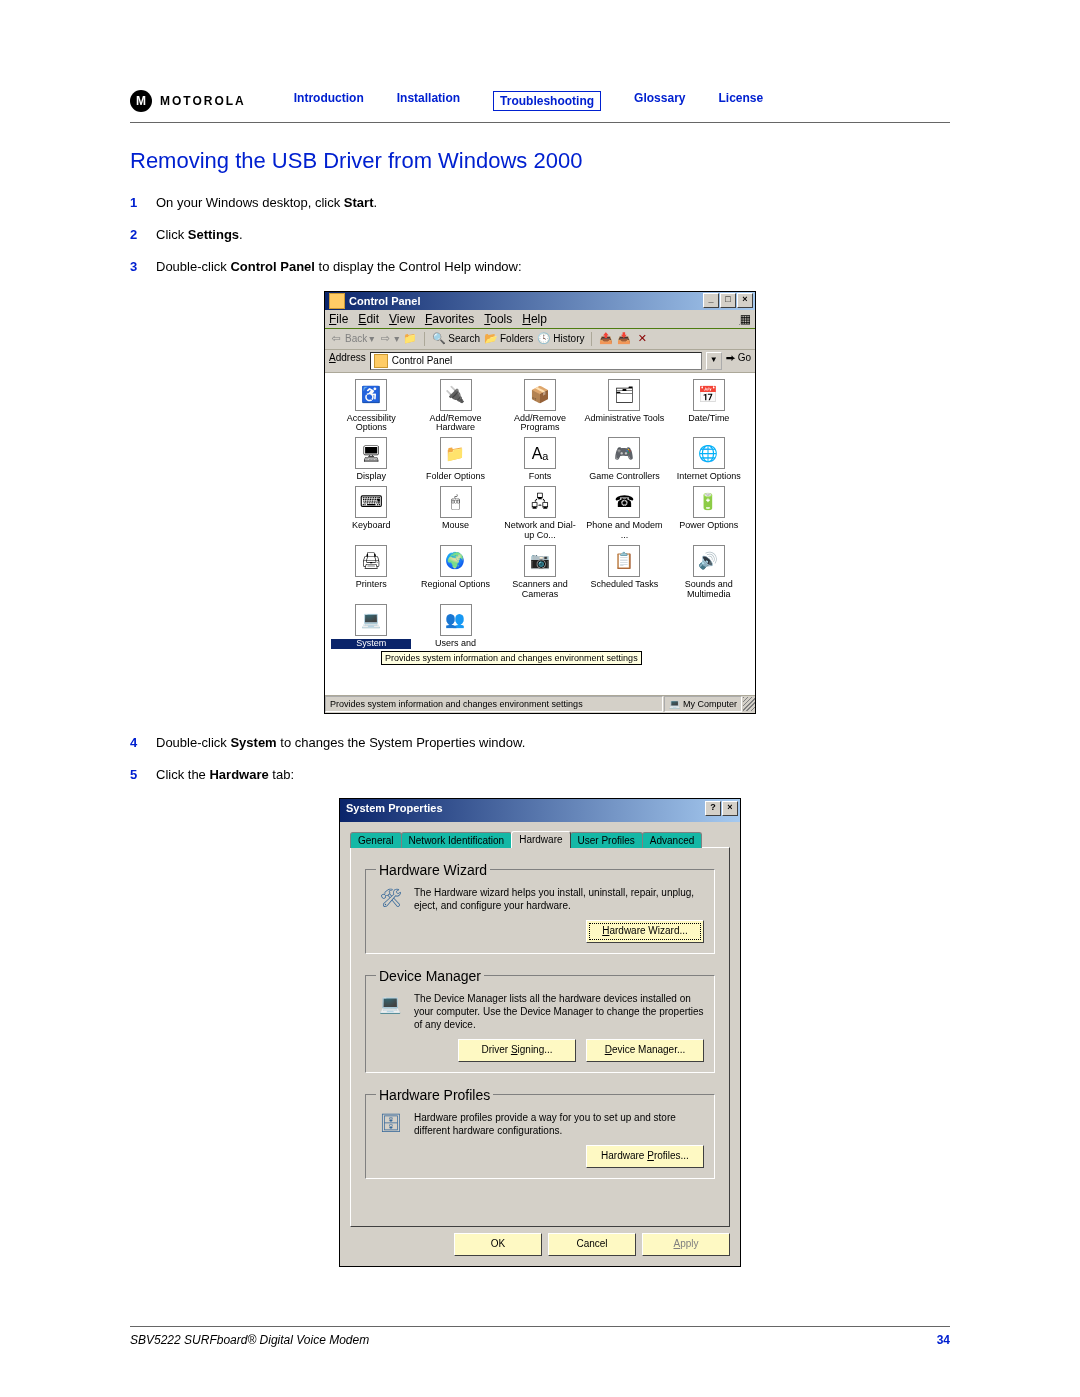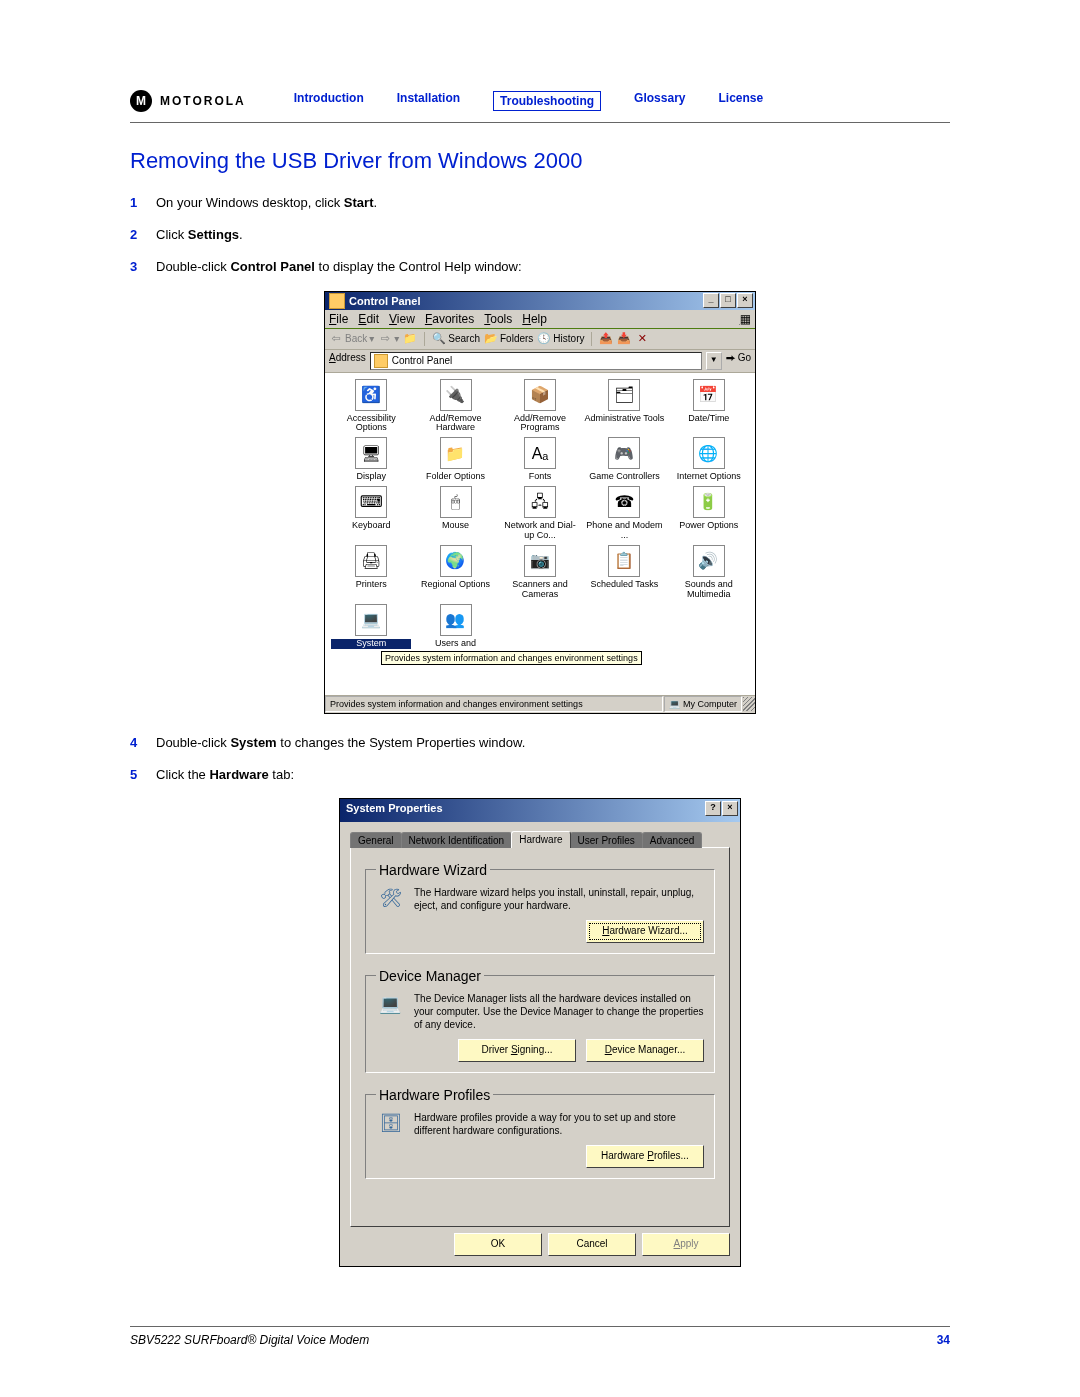--- a/index.html
+++ b/index.html
@@ -283,21 +283,21 @@
     align-items: flex-end;
     position: relative;
     top: 1px;
     font-size: 10px;
   }
   .tab {
     border: 1px solid #808080;
     border-bottom: none;
     border-top-left-radius: 3px;
     border-top-right-radius: 3px;
-    background: #737373;
+    background: #14b8a6;
     padding: 2px 7px;
     margin-right: -1px;
     position: relative;
   }
   .tab.active {
     background: #d4d0c8;
     border-top: 1px solid #fff;
     border-left: 1px solid #fff;
     border-right: 1px solid #404040;
     z-index: 2;

